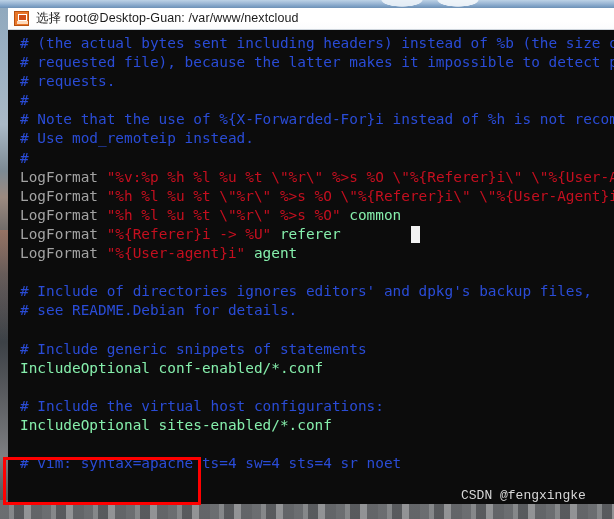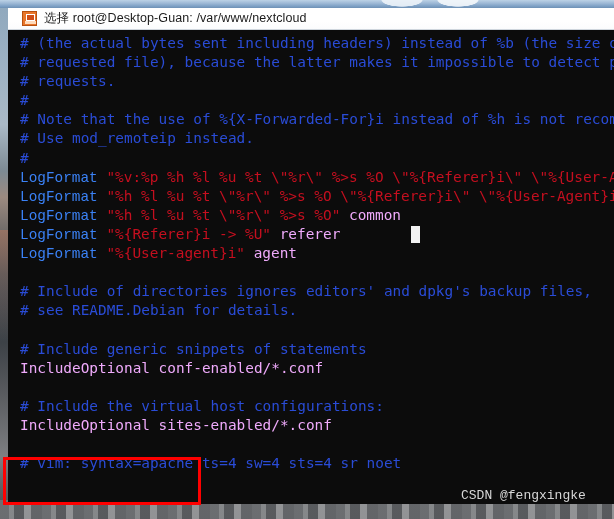--- a/index.html
+++ b/index.html
@@ -85,21 +85,21 @@
   }
 
   #titlebar {
     position: absolute;
     left: 0; top: 8px;
     width: 606px;
     height: 22px;
     background: linear-gradient(180deg, #ffffff 0%, #ffffff 62%, #fbfcfd 100%);
     display: flex;
     align-items: center;
-    padding-left: 14px;
+    padding-left: 6px;
     box-sizing: border-box;
     border-bottom: 1px solid #cfd6dd;
   }
   #title-icon {
     width: 15px; height: 15px;
     margin-right: 7px;
     background: #e8762a;
     border: 1px solid #b8500f;
     box-sizing: border-box;
     position: relative;
@@ -144,23 +144,23 @@
     top: 4px;
     width: 600px;
     font-family: "DejaVu Sans Mono", monospace;
     font-size: 14.4px;
     line-height: 19.1px;
     white-space: pre;
     letter-spacing: 0px;
   }
   .row { height: 19.1px; }
   .c-comment { color: #2a4cd7; }
-  .c-key     { color: #3b82f6; font-family: Liberation Mono, monospace; }
+  .c-key     { color: #a3a3a3; }
   .c-str     { color: #c50f1f; }
-  .c-plain   { color: #f0abfc; }
+  .c-plain   { color: #86efac; }
 
   
   #cursor {
     position: absolute;
     left: 403px;
     top: 196px;
     width: 9px;
     height: 17px;
     background: #f2f2f2;
   }

